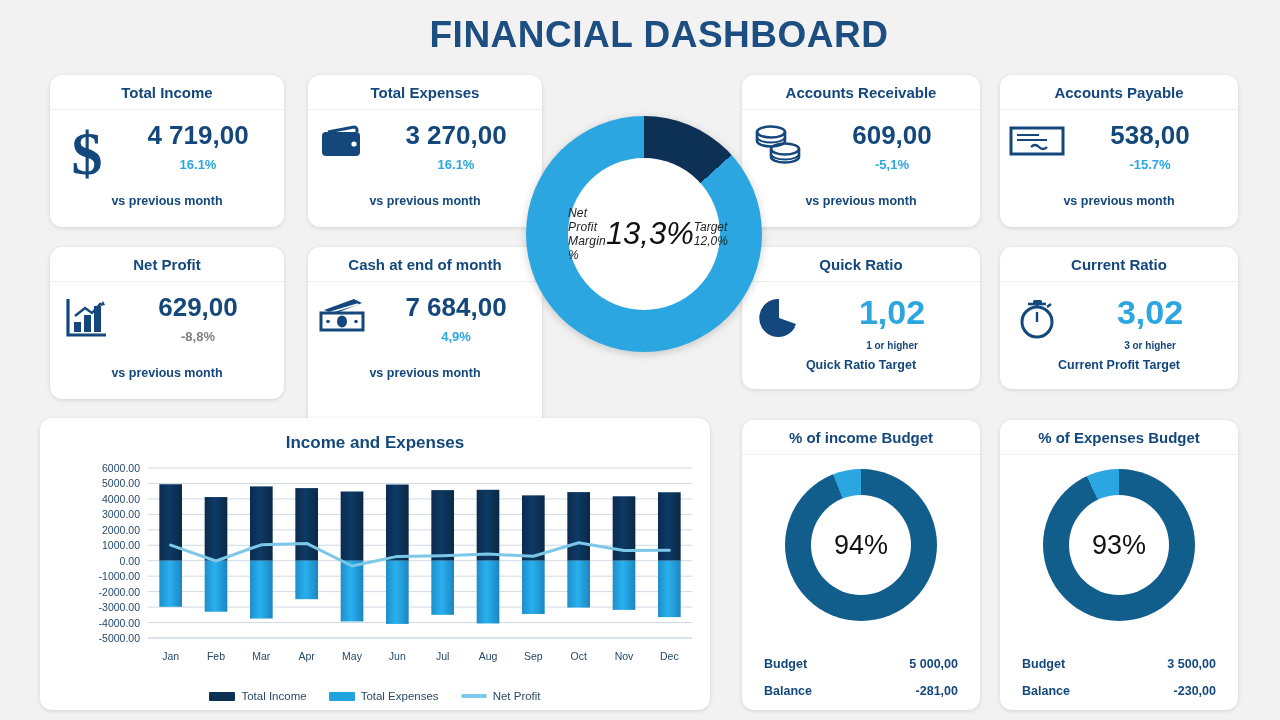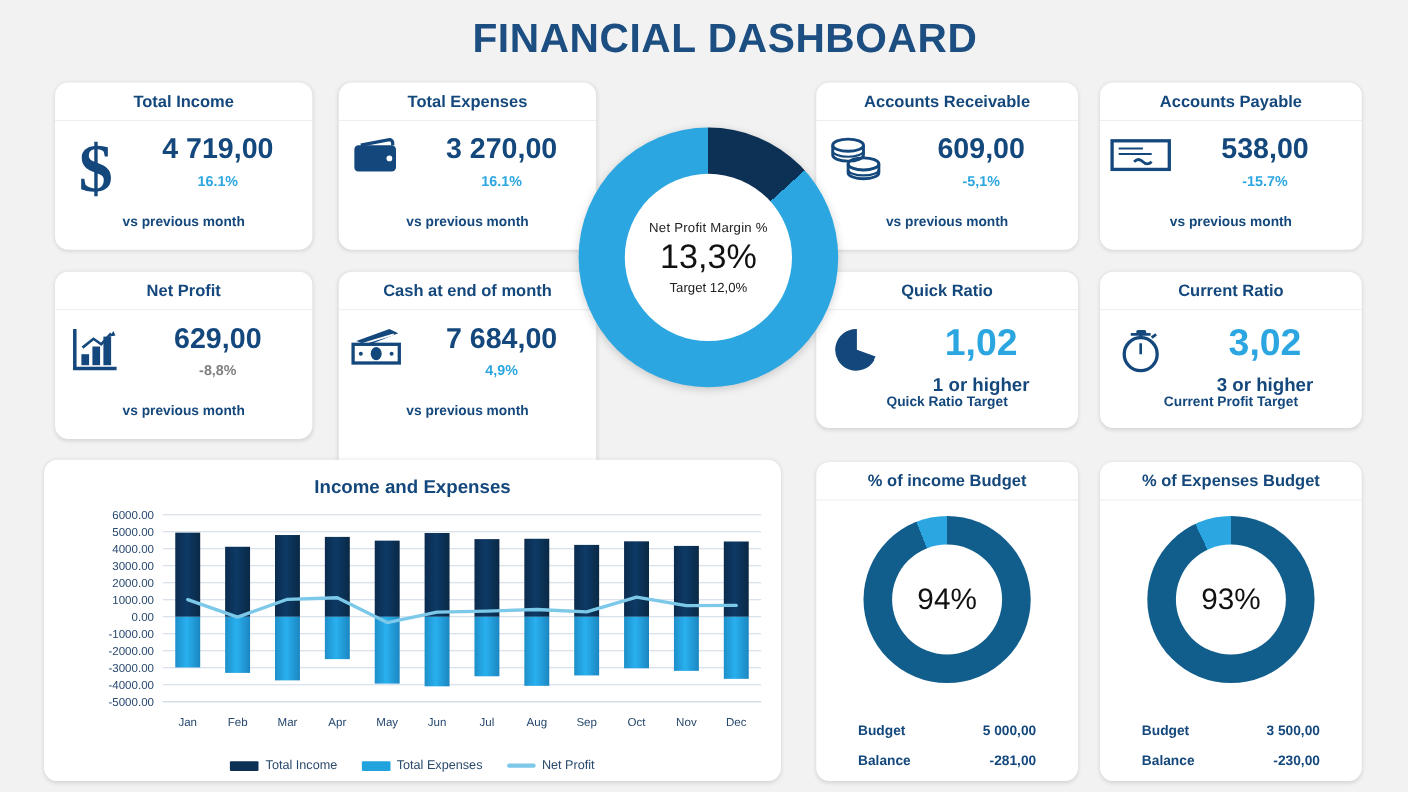--- a/index.html
+++ b/index.html
@@ -59,32 +59,32 @@
   .kpi-delta.gray{color:#808080;}
   .kpi-foot{
     position:absolute;bottom:6px;left:0;width:100%;
     text-align:center;font-size:12.5px;font-weight:bold;color:#14487c;
   }
   .ratio-value{
     font-size:34px;font-weight:bold;color:#2ba6e0;
     text-align:center;line-height:1.05;margin-top:5px;
   }
   .ratio-sub{
-    text-align:center;font-size:17px;font-weight:bold;color:#14487c;margin-top:9px;
+    text-align:center;font-size:10px;font-weight:bold;color:#14487c;margin-top:9px;
   }
   
   .center-donut{
     position:absolute;left:526px;top:116px;width:236px;height:236px;
     border-radius:50%;
     filter:drop-shadow(0 2px 4px rgba(0,0,0,.18));
   }
   .center-donut .hole{
     position:absolute;left:42px;top:42px;width:152px;height:152px;
     background:#ffffff;border-radius:50%;
-    display:flex;flex-direction:column;align-items:center;justify-content:center;
+    display:flex;flex-direction:row;align-items:center;font-style:italic;
   }
   .npm-label{font-size:12px;color:#222;font-weight:normal;letter-spacing:.2px;}
   .npm-value{font-size:31px;color:#111;font-weight:normal;line-height:1.15;margin:2px 0;}
   .npm-target{font-size:12px;color:#222;}
   
   #chart-card{left:40px;top:418px;width:670px;height:292px;}
   .chart-title{
     text-align:center;font-size:17px;font-weight:bold;color:#14487c;
     padding-top:15px;
   }
@@ -100,21 +100,21 @@
   
   .budget-donut-wrap{
     position:relative;width:152px;height:152px;margin:14px auto 0 auto;
   }
   .budget-donut-wrap .hole{
     position:absolute;left:26px;top:26px;width:100px;height:100px;
     background:#fff;border-radius:50%;
     display:flex;align-items:center;justify-content:center;
   }
   .budget-pct{font-size:27px;color:#111;}
-  .budget-rows{position:absolute;left:0;bottom:12px;width:100%;padding:0 38px;box-sizing:border-box;}
+  .budget-rows{position:absolute;left:0;bottom:12px;width:100%;padding:0 22px;box-sizing:border-box;}
   .budget-row{
     display:flex;justify-content:space-between;
     font-size:12.5px;font-weight:bold;color:#14487c;
     margin-top:13px;
   }
   .budget-row .val{font-weight:bold;}
 </style>
 </head>
 <body>
 

